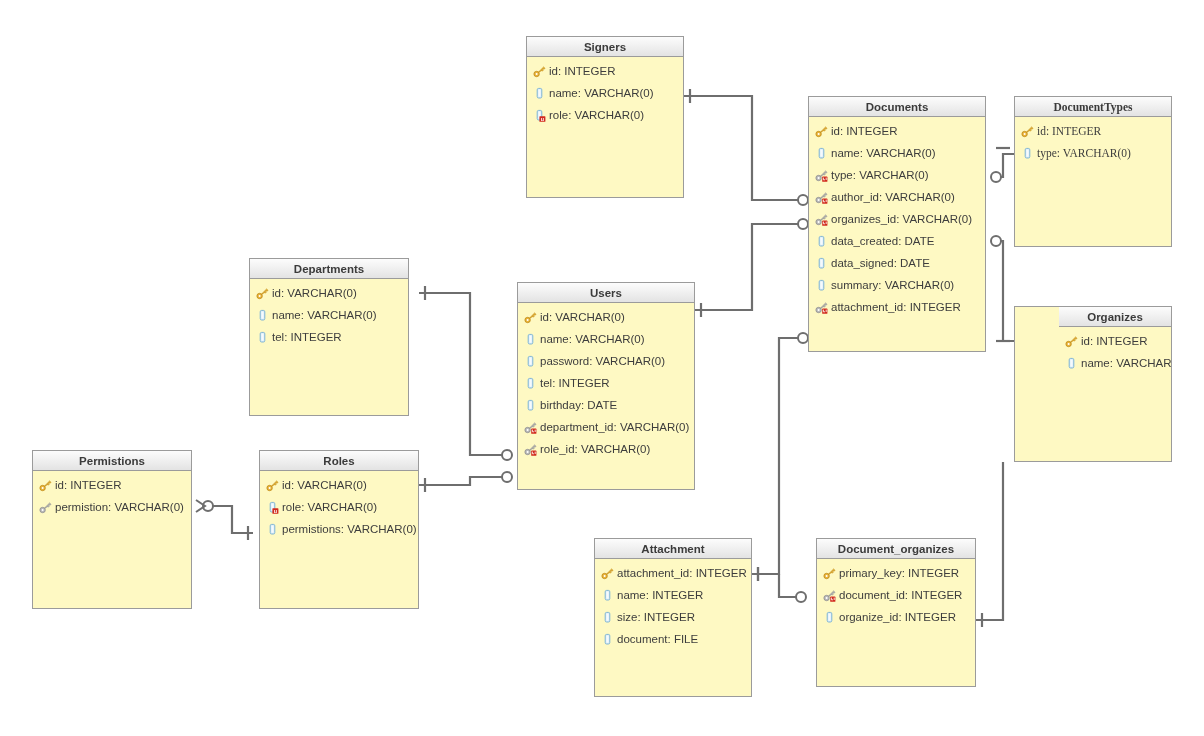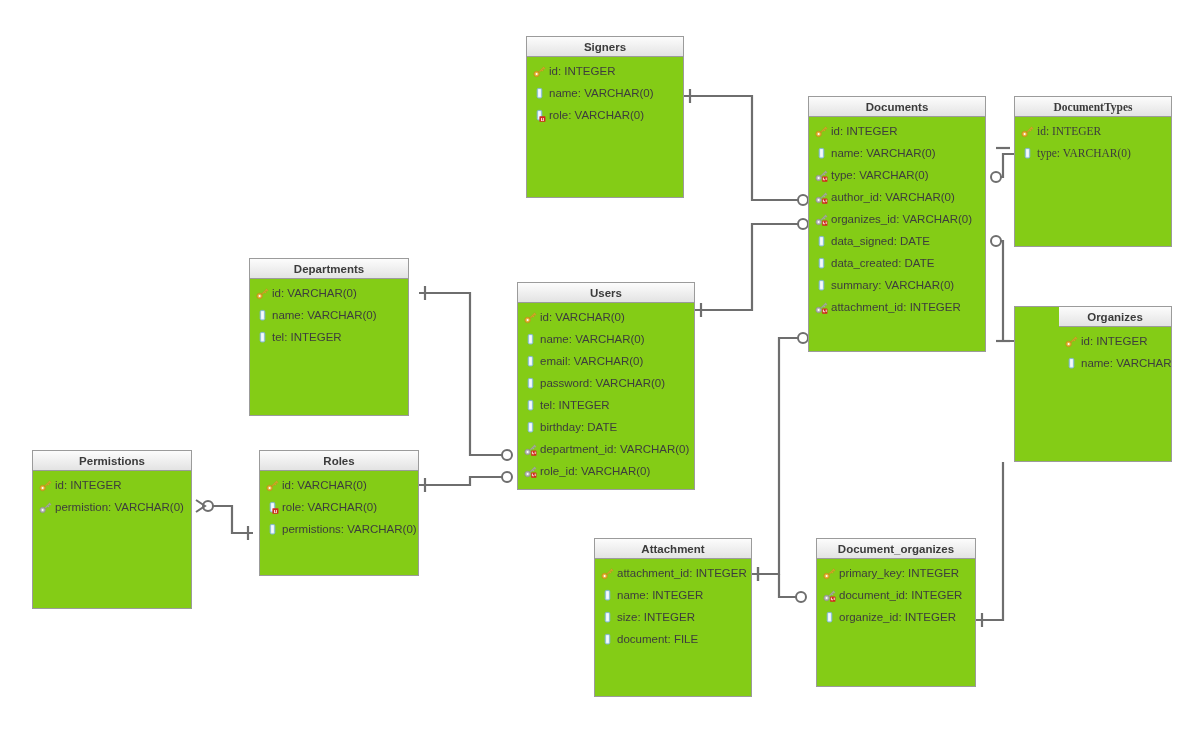--- a/index.html
+++ b/index.html
@@ -23,21 +23,21 @@
   #links {
     position: absolute;
     left: 0; top: 0;
     width: 1204px;
     height: 736px;
     pointer-events: none;
   }
   .entity {
     position: absolute;
     box-sizing: border-box;
-    background: #84cc16;
+    background: #fef9c3;
     border: 1px solid #9b9b9b;
     box-shadow: 0 0 0 0 rgba(0,0,0,0);
   }
   .entity-header {
     height: 20px;
     line-height: 20px;
     text-align: center;
     font-size: 11.5px;
     font-weight: bold;
     color: #3b3b3b;
@@ -228,30 +228,30 @@
             </span>
             <span class="attr-label">organizes_id: VARCHAR(0)</span>
           </div>
           <div class="attr">
             <span class="attr-icon">
               <svg width="13" height="13" viewBox="0 0 13 13">
                 <rect x="4.2" y="1.4" width="4.6" height="9.6" rx="1.4" fill="#d9ecf8" stroke="#7fb4d4" stroke-width="1"></rect>
                 <rect x="5.4" y="2.6" width="2.2" height="7.2" rx="0.8" fill="#ffffff" opacity="0.75"></rect>
               </svg>
             </span>
+            <span class="attr-label">data_created: DATE</span>
+          </div>
+          <div class="attr">
+            <span class="attr-icon">
+              <svg width="13" height="13" viewBox="0 0 13 13">
+                <rect x="4.2" y="1.4" width="4.6" height="9.6" rx="1.4" fill="#d9ecf8" stroke="#7fb4d4" stroke-width="1"></rect>
+                <rect x="5.4" y="2.6" width="2.2" height="7.2" rx="0.8" fill="#ffffff" opacity="0.75"></rect>
+              </svg>
+            </span>
             <span class="attr-label">data_signed: DATE</span>
-          </div>
-          <div class="attr">
-            <span class="attr-icon">
-              <svg width="13" height="13" viewBox="0 0 13 13">
-                <rect x="4.2" y="1.4" width="4.6" height="9.6" rx="1.4" fill="#d9ecf8" stroke="#7fb4d4" stroke-width="1"></rect>
-                <rect x="5.4" y="2.6" width="2.2" height="7.2" rx="0.8" fill="#ffffff" opacity="0.75"></rect>
-              </svg>
-            </span>
-            <span class="attr-label">data_created: DATE</span>
           </div>
           <div class="attr">
             <span class="attr-icon">
               <svg width="13" height="13" viewBox="0 0 13 13">
                 <rect x="4.2" y="1.4" width="4.6" height="9.6" rx="1.4" fill="#d9ecf8" stroke="#7fb4d4" stroke-width="1"></rect>
                 <rect x="5.4" y="2.6" width="2.2" height="7.2" rx="0.8" fill="#ffffff" opacity="0.75"></rect>
               </svg>
             </span>
             <span class="attr-label">summary: VARCHAR(0)</span>
           </div>
@@ -372,29 +372,20 @@
             </span>
             <span class="attr-label">name: VARCHAR(0)</span>
           </div>
           <div class="attr">
             <span class="attr-icon">
               <svg width="13" height="13" viewBox="0 0 13 13">
                 <rect x="4.2" y="1.4" width="4.6" height="9.6" rx="1.4" fill="#d9ecf8" stroke="#7fb4d4" stroke-width="1"></rect>
                 <rect x="5.4" y="2.6" width="2.2" height="7.2" rx="0.8" fill="#ffffff" opacity="0.75"></rect>
               </svg>
             </span>
-            <span class="attr-label">email: VARCHAR(0)</span>
-          </div>
-          <div class="attr">
-            <span class="attr-icon">
-              <svg width="13" height="13" viewBox="0 0 13 13">
-                <rect x="4.2" y="1.4" width="4.6" height="9.6" rx="1.4" fill="#d9ecf8" stroke="#7fb4d4" stroke-width="1"></rect>
-                <rect x="5.4" y="2.6" width="2.2" height="7.2" rx="0.8" fill="#ffffff" opacity="0.75"></rect>
-              </svg>
-            </span>
             <span class="attr-label">password: VARCHAR(0)</span>
           </div>
           <div class="attr">
             <span class="attr-icon">
               <svg width="13" height="13" viewBox="0 0 13 13">
                 <rect x="4.2" y="1.4" width="4.6" height="9.6" rx="1.4" fill="#d9ecf8" stroke="#7fb4d4" stroke-width="1"></rect>
                 <rect x="5.4" y="2.6" width="2.2" height="7.2" rx="0.8" fill="#ffffff" opacity="0.75"></rect>
               </svg>
             </span>
             <span class="attr-label">tel: INTEGER</span>
@@ -452,21 +443,21 @@
               <svg width="13" height="13" viewBox="0 0 13 13">
                 <circle cx="3.6" cy="9.0" r="2.7" fill="#b9b9b9" stroke="#8f8f8f" stroke-width="0.8"></circle>
                 <circle cx="3.6" cy="9.0" r="1.0" fill="#ffffff"></circle>
                 <path d="M5.4,7.2 L10.6,2.0 L12.0,3.4 L11.0,4.4 L10.1,3.6 L9.3,4.4 L10.2,5.2 L9.2,6.2 L8.3,5.4 L6.8,6.9 Z" fill="#b9b9b9" stroke="#8f8f8f" stroke-width="0.7" stroke-linejoin="round"></path>
               </svg>
             </span>
             <span class="attr-label">permistion: VARCHAR(0)</span>
           </div>
         </div>
       </div>
-      <div class="entity" style="left: 259px; top: 450px; width: 160px; height: 126px;">
+      <div class="entity" style="left: 259px; top: 450px; width: 160px; height: 159px;">
         <div class="entity-header">Roles</div>
         <div class="entity-body">
           <div class="attr">
             <span class="attr-icon">
               <svg width="13" height="13" viewBox="0 0 13 13">
                 <circle cx="3.6" cy="9.0" r="2.7" fill="#e8b33a" stroke="#c08c18" stroke-width="0.8"></circle>
                 <circle cx="3.6" cy="9.0" r="1.0" fill="#ffffff"></circle>
                 <path d="M5.4,7.2 L10.6,2.0 L12.0,3.4 L11.0,4.4 L10.1,3.6 L9.3,4.4 L10.2,5.2 L9.2,6.2 L8.3,5.4 L6.8,6.9 Z" fill="#e8b33a" stroke="#c08c18" stroke-width="0.7" stroke-linejoin="round"></path>
               </svg>
             </span>

